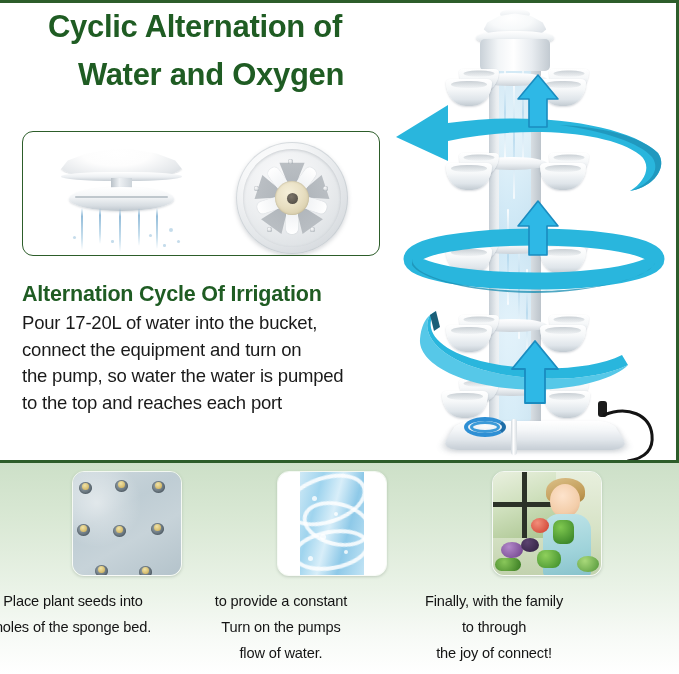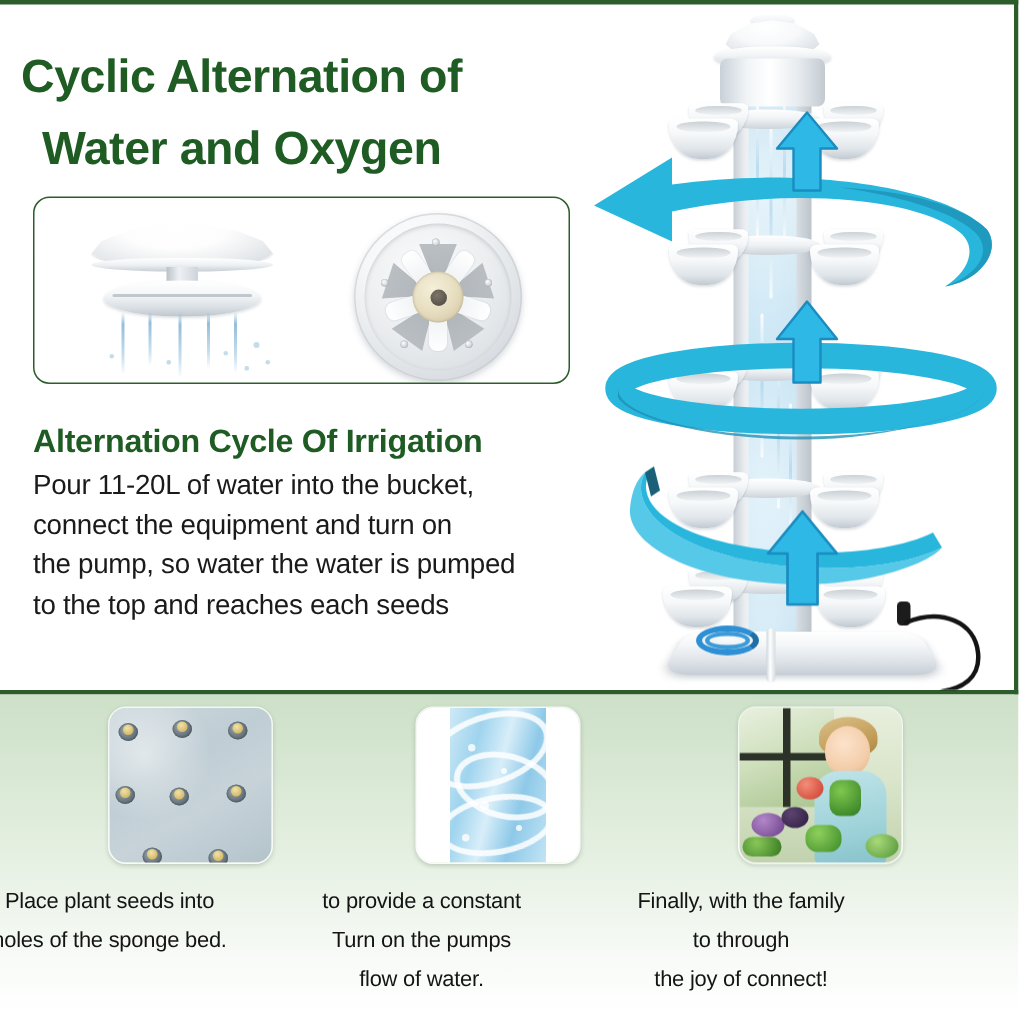--- a/index.html
+++ b/index.html
@@ -23,22 +23,23 @@
     background: #ffffff;
     border-top: 3px solid #2d5d2a;
     border-right: 3px solid #2d5d2a;
     border-bottom: 3px solid #2d5d2a;
     border-left: 0;
     overflow: hidden;
   }
 
   .title-block {
     position: absolute;
-    left: 14px; top: 24px;
+    left: 14px; top: 0;
     width: 380px;
+    text-align: center;
   }
   .title-line {
     color: #1f5c23;
     font-size: 31px;
     font-weight: bold;
     letter-spacing: -0.3px;
     line-height: 1.55;
     white-space: nowrap;
   }
   .title-line.l1 { padding-right: 18px; }
@@ -420,24 +421,24 @@
           <div class="port-bolt" style="left:18px; top:44px;"></div>
           <div class="port-hub"></div>
           <div class="port-hole"></div>
         </div>
       </div>
     </div>
 
     <div class="subheading">Alternation Cycle Of Irrigation</div>
 
     <div class="body-copy">
-      <span class="bl">Pour 11-20L of water into the bucket,</span>
+      <span class="bl">Pour 17-20L of water into the bucket,</span>
       <span class="bl">connect the equipment and turn on</span>
       <span class="bl">the pump, so water the water is pumped</span>
-      <span class="bl">to the top and reaches each seeds</span>
+      <span class="bl">to the top and reaches each port</span>
     </div>
 
     <div class="tower-art">
 
       <div class="column"></div>
       <div class="water-inner"></div>
       <div class="water-streak" style="left:106px; top:58px;  height:92px;"></div>
       <div class="water-streak" style="left:115px; top:70px;  height:120px;"></div>
       <div class="water-streak" style="left:124px; top:52px;  height:104px;"></div>
       <div class="water-streak" style="left:109px; top:200px; height:96px;"></div>

